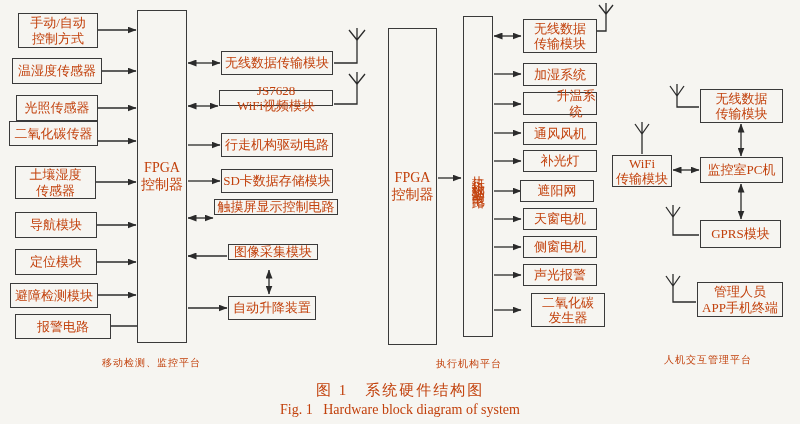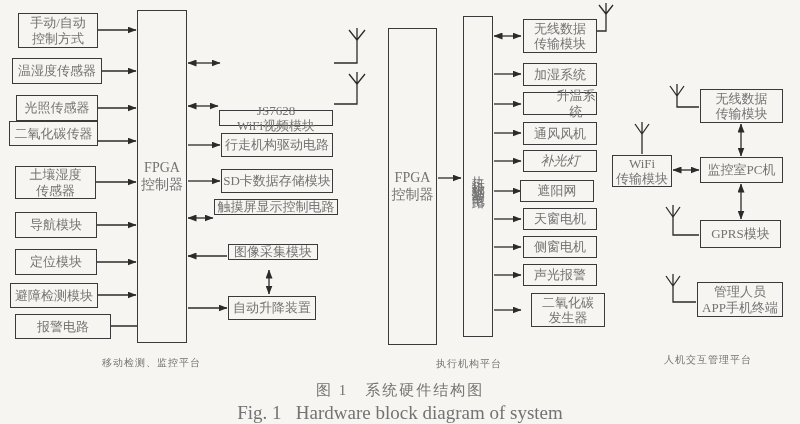--- a/index.html
+++ b/index.html
@@ -1,24 +1,24 @@
 <!DOCTYPE html>
 <html><head>
 <meta charset="utf-8">
 <style>
   html,body{margin:0;padding:0;background:#f6f5f1;}
   #stage{position:relative;width:800px;height:424px;background:#f6f5f1;
-         font-family:"Liberation Serif","DejaVu Serif",serif;color:#737373;overflow:hidden;}
+         font-family:"Liberation Serif","DejaVu Serif",serif;color:#c2410c;overflow:hidden;}
   .box{position:absolute;border:1.5px solid #3a3a3a;display:flex;align-items:center;justify-content:center;
        text-align:center;font-size:13px;line-height:1.18;white-space:pre-line;background:#f6f5f1;box-sizing:border-box;}
   .vbox{writing-mode:vertical-lr;text-orientation:upright;letter-spacing:3px;font-size:13px;}
   .plat{position:absolute;font-size:10px;letter-spacing:1px;white-space:pre;}
   .cap{position:absolute;left:0;width:800px;text-align:center;white-space:pre;}
   #cap-cn{top:381px;font-size:15px;letter-spacing:2px;}
-  #cap-en{top:402px;font-size:19px;}
+  #cap-en{top:402px;font-size:14px;}
   svg.layer{position:absolute;left:0;top:0;}
   svg .ln{stroke:#2b2b2b;stroke-width:1.3;fill:none;}
 </style>
 </head>
 <body>
 
 <div id="stage">
 
   <svg class="layer" width="800" height="424" viewBox="0 0 800 424">
     <defs>
@@ -114,38 +114,39 @@
   <div class="box" style="left:15px;top:166px;width:81px;height:33px;">土壤湿度
 传感器</div>
   <div class="box" style="left:15px;top:212px;width:82px;height:26px;">导航模块</div>
   <div class="box" style="left:15px;top:249px;width:82px;height:26px;">定位模块</div>
   <div class="box" style="left:10px;top:283px;width:88px;height:25px;">避障检测模块</div>
   <div class="box" style="left:15px;top:314px;width:96px;height:25px;">报警电路</div>
 
   <div class="box" style="left:137px;top:10px;width:50px;height:333px;font-size:14px;">FPGA
 控制器</div>
 
-  <div class="box" style="left:219px;top:90px;width:114px;height:16px;margin-top:20px;">JS7628
+  <div class="box" style="left:221px;top:51px;width:112px;height:24px;">无线数据传输模块</div>
+  <div class="box" style="left:219px;top:90px;width:114px;height:16px;">JS7628
 WiFi视频模块</div>
   <div class="box" style="left:221px;top:133px;width:112px;height:24px;">行走机构驱动电路</div>
   <div class="box" style="left:221px;top:169px;width:112px;height:24px;">SD卡数据存储模块</div>
   <div class="box" style="left:214px;top:199px;width:124px;height:16px;">触摸屏显示控制电路</div>
   <div class="box" style="left:228px;top:244px;width:90px;height:16px;">图像采集模块</div>
   <div class="box" style="left:228px;top:296px;width:88px;height:24px;">自动升降装置</div>
 
   <div class="box" style="left:388px;top:28px;width:49px;height:317px;font-size:14px;">FPGA
 控制器</div>
   <div class="box vbox" style="left:463px;top:16px;width:30px;height:321px;">执行机构驱动电路</div>
 
   <div class="box" style="left:523px;top:19px;width:74px;height:34px;">无线数据
 传输模块</div>
   <div class="box" style="left:523px;top:63px;width:74px;height:23px;">加湿系统</div>
   <div class="box" style="left:523px;top:92px;width:74px;height:23px;padding-left:32px;">升温系统</div>
   <div class="box" style="left:523px;top:122px;width:74px;height:23px;">通风风机</div>
-  <div class="box" style="left:523px;top:150px;width:74px;height:22px;font-style:italic;">补光灯</div>
+  <div class="box" style="left:523px;top:150px;width:74px;height:22px;">补光灯</div>
   <div class="box" style="left:520px;top:180px;width:74px;height:22px;">遮阳网</div>
   <div class="box" style="left:523px;top:208px;width:74px;height:22px;">天窗电机</div>
   <div class="box" style="left:523px;top:236px;width:74px;height:22px;">侧窗电机</div>
   <div class="box" style="left:523px;top:264px;width:74px;height:22px;">声光报警</div>
   <div class="box" style="left:523px;top:293px;width:74px;height:34px;margin-left:8px;">二氧化碳
 发生器</div>
 
   <div class="box" style="left:612px;top:155px;width:60px;height:32px;">WiFi
 传输模块</div>
   <div class="box" style="left:700px;top:89px;width:83px;height:34px;">无线数据

